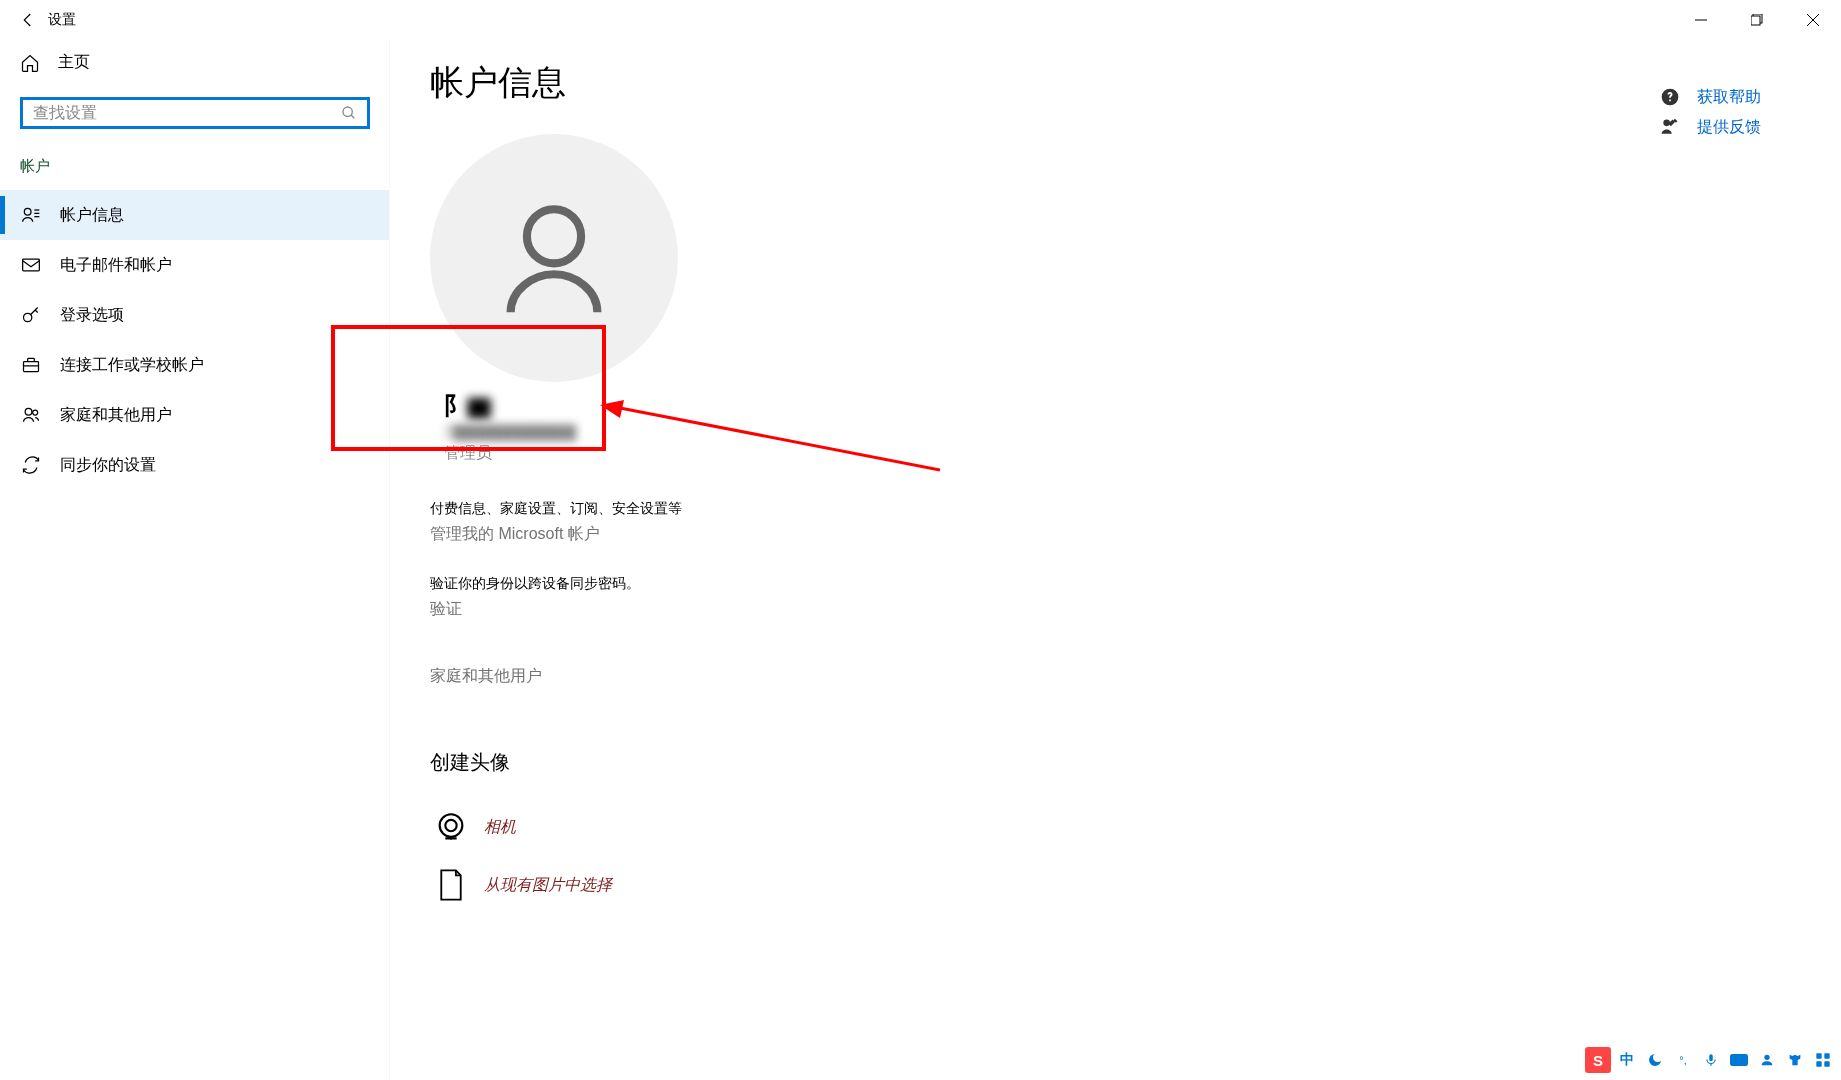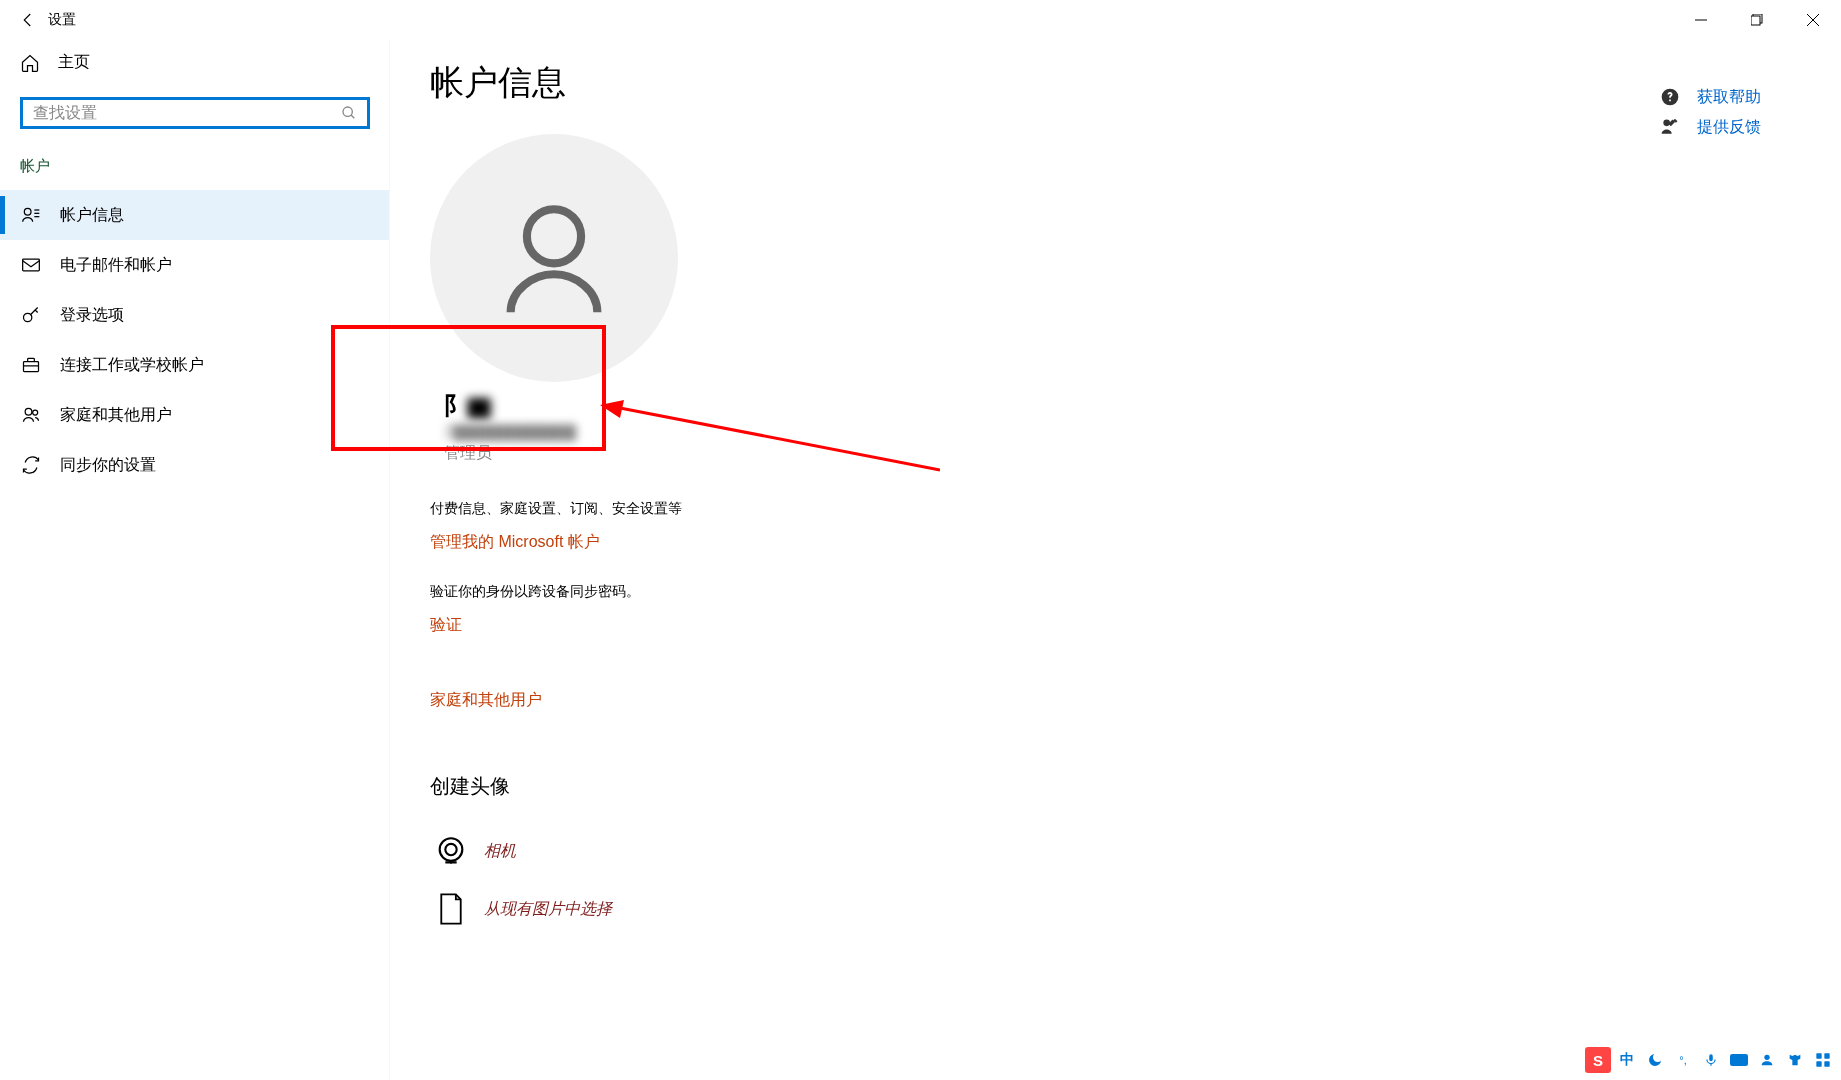--- a/index.html
+++ b/index.html
@@ -38,21 +38,21 @@
     
     .avatar-circle { width: 248px; height: 248px; border-radius: 50%; background: #f0f0f0; display: flex; align-items: center; justify-content: center; margin-bottom: 2px; }
     
     .user-block { padding: 6px 14px; display: inline-block; min-width: 275px; }
     .user-name { font-size: 24px; font-weight: 600; color: #000; }
     .user-name .blur { filter: blur(5px); }
     .user-email { font-size: 16px; color: #888; filter: blur(4px); }
     .user-role { font-size: 16px; color: #888; margin-top: 2px; }
     
     .info-text { font-size: 14px; color: #000; margin-top: 30px; }
-    .link { color: #c2410c; font-size: 16px; cursor: pointer; margin-top: 14px; display: inline-block; }
+    .link { color: #737373; font-size: 16px; cursor: pointer; margin-top: 6px; display: inline-block; }
     
     .sub-heading { font-size: 20px; font-weight: 400; margin-top: 62px; margin-bottom: 22px; color: #000; }
     .option-row { display: flex; align-items: center; padding: 8px 0; cursor: pointer; }
     .option-icon { width: 42px; height: 42px; display: flex; align-items: center; justify-content: center; margin-right: 12px; }
     .option-label { font-size: 16px; color: #7f1d1d; font-style: italic; }
     
     .help-panel { position: absolute; right: 80px; top: 46px; }
     .help-row { display: flex; align-items: center; margin-bottom: 8px; cursor: pointer; }
     .help-icon { width: 22px; height: 22px; margin-right: 16px; display: flex; align-items: center; justify-content: center; color: #333; }
     .help-text { font-size: 16px; color: #0066cc; }

